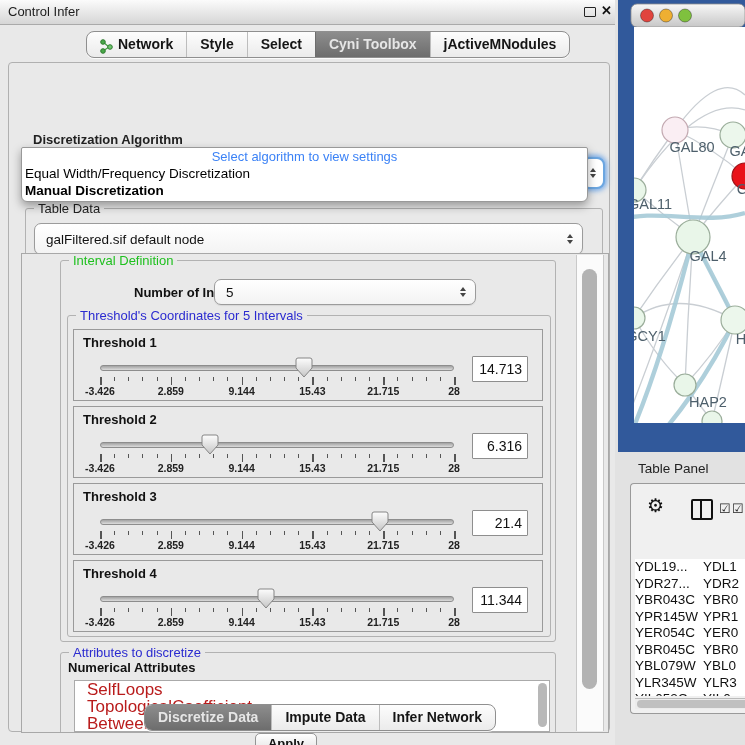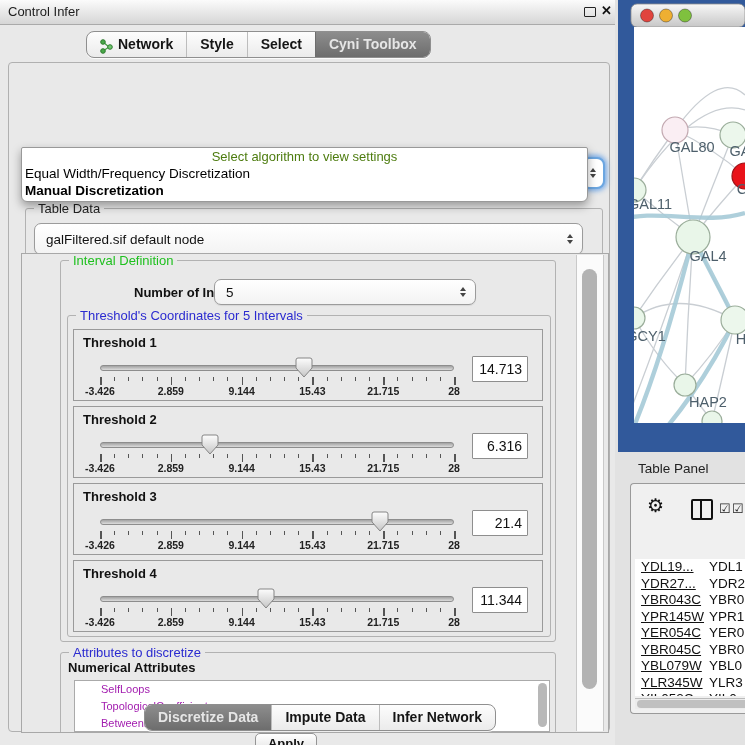--- a/index.html
+++ b/index.html
@@ -42,21 +42,21 @@
   .tri-dn{width:0;height:0;border-left:3.5px solid transparent;border-right:3.5px solid transparent;
      border-top:4.5px solid #444;}
   #algo-label{left:24px;top:69px;font-size:13px;font-weight:bold;color:#222;z-index:5;}
   #combo-cap{left:576px;top:94px;width:16px;height:28px;background:#fff;
      border:2px solid #6ca6e0;border-radius:4px 8px 8px 4px;
      box-shadow:0 0 5px 2px rgba(100,160,230,.85);z-index:10;}
   #combo-cap .arrows{position:absolute;left:3px;top:50%;transform:translateY(-50%);
      display:flex;flex-direction:column;gap:2px;}
   #popup{left:12px;top:84px;width:565px;height:53px;background:#fff;border:1px solid #999;
      border-radius:2px 2px 6px 6px;box-shadow:0 4px 10px rgba(0,0,0,.35);z-index:30;overflow:hidden;}
-  #popup .hint{height:17px;line-height:17px;text-align:center;color:#4d7c0f;font-size:13px;}
+  #popup .hint{height:17px;line-height:17px;text-align:center;color:#3b82f6;font-size:13px;}
   #popup .opt{height:17px;line-height:17px;padding-left:3px;font-size:13.5px;color:#000;}
   #popup .opt.hl{font-weight:bold;}
 
   
   #tdata-group{left:16px;top:145px;width:576px;height:52px;}
   #tdata-combo{left:8px;top:14px;width:547px;height:30px;}
 
   
   #scrollpane{left:12px;top:190px;width:586px;height:478px;border:1px solid #a8a8a8;
      background:#e9e9e9;overflow:hidden;}
@@ -81,21 +81,21 @@
   .tick.major{height:8px;width:1.5px;}
   .th-ticklabels{position:absolute;left:26px;top:55px;width:354px;height:12px;}
   .tlabel{position:absolute;transform:translateX(-50%);font-size:10.5px;font-weight:bold;color:#222;white-space:nowrap;}
   .th-value{position:absolute;right:14px;top:26px;width:49px;height:24px;border:1px solid #8e8e8e;
      background:#fff;font-family:"Liberation Sans",sans-serif;font-size:14px;text-align:right;
      padding:0 5px 0 0;border-radius:1px;color:#111;}
 
   #attr-group{left:38px;top:398px;width:494px;height:86px;}
   #attr-subtitle{left:46px;top:406px;font-size:13px;font-weight:bold;color:#111;}
   #attr-list{left:52px;top:426px;width:474px;height:50px;background:#fff;border:1px solid #aaa;overflow:hidden;}
-  .attr-row{height:17px;line-height:17px;padding-left:26px;font-size:11px;color:#a21caf;white-space:nowrap;}
+  .attr-row{height:17px;line-height:17px;padding-left:12px;font-size:17px;color:#b91c1c;white-space:nowrap;}
   #attr-scroll{position:absolute;right:2px;top:2px;width:9px;height:44px;background:#b8b8b8;border-radius:5px;}
 
   #apply-btn{left:246px;top:670px;width:60px;height:21px;background:linear-gradient(#ffffff,#dedede);
      border:1px solid #949494;border-radius:5px;font-size:13px;font-weight:600;color:#111;
      text-align:center;line-height:20px;}
 
   
   #right-col{left:615px;top:0;width:130px;height:745px;background:#e2e2e2;}
   #net-window{left:618px;top:0;width:127px;height:452px;}
   #tp-label{left:638px;top:461px;font-size:13.5px;color:#222;}
@@ -105,21 +105,21 @@
   #tp-split{position:absolute;left:60px;top:15px;width:18px;height:17px;border:2px solid #111;border-radius:2px;}
   #tp-split:before{content:"";position:absolute;left:7px;top:0;bottom:0;width:2px;background:#111;}
   .tp-check{position:absolute;top:17px;font-size:13px;color:#222;}
   #tp-header{position:absolute;left:4px;top:53px;right:0;height:22px;display:flex;}
   .tp-hcell{height:22px;line-height:22px;font-size:13.5px;color:#111;text-align:center;
      border:1px solid #9fb6bf;box-sizing:border-box;}
   .tp-hcell.selcol{background:#bfdfee;width:73px;}
   .tp-hcell.plaincol{background:#ececec;border-color:#bbb;width:60px;text-align:left;padding-left:26px;}
   #tp-rows{position:absolute;left:4px;top:75px;right:0;height:137px;background:#fff;overflow:hidden;}
   .tp-row{height:16.5px;line-height:16.5px;font-size:13.5px;color:#111;white-space:nowrap;}
-  .tp-c1{display:inline-block;width:68px;padding-left:6px;text-decoration:underline;}
+  .tp-c1{display:inline-block;width:68px;}
   #tp-hscroll{position:absolute;left:4px;right:0;top:214px;height:10px;background:#ececec;border-top:1px solid #bbb;}
   #tp-hthumb{position:absolute;left:2px;top:1px;right:-4px;height:8px;background:#c0c0c0;border-radius:4px;}
 
   .net-icon{display:inline-block;width:13px;height:15px;}
 </style>
 </head>
 <body>
 
 <svg width="0" height="0" style="position:absolute">
   <defs>
@@ -157,24 +157,28 @@
         </div>
         <div class="seg">
           <span>Style</span>
         </div>
         <div class="seg">
           <span>Select</span>
         </div>
         <div class="seg sel">
           <span>Cyni Toolbox</span>
         </div>
+        <div class="seg">
+          <span>jActiveMNodules</span>
+        </div>
       </div>
 
     <div id="outer-panel" class="abs">
 
+      <div id="algo-label" class="abs">Discretization Algorithm</div>
       <div id="combo-cap" class="abs">
         <span class="arrows">
           <span class="tri-up"></span>
             <span class="tri-dn"></span>
         </span>
       </div>
 
       <div id="popup" class="abs">
         <div class="hint">Select algorithm to view settings</div>
         <div id="popup-opts">

